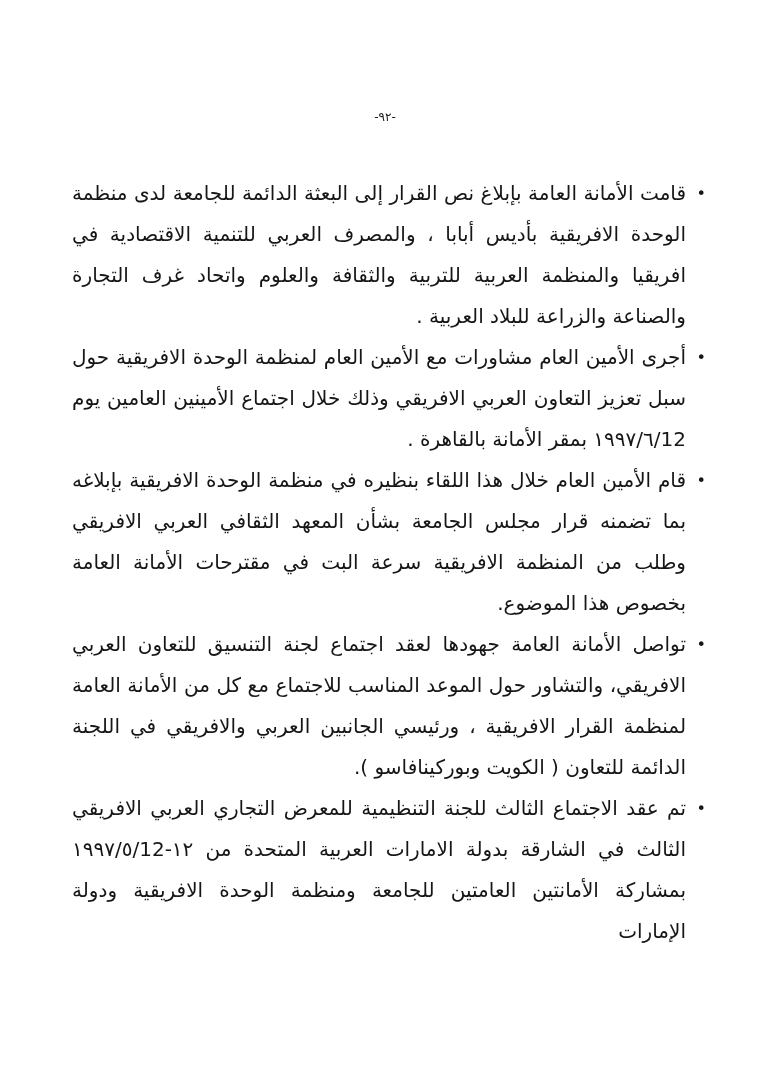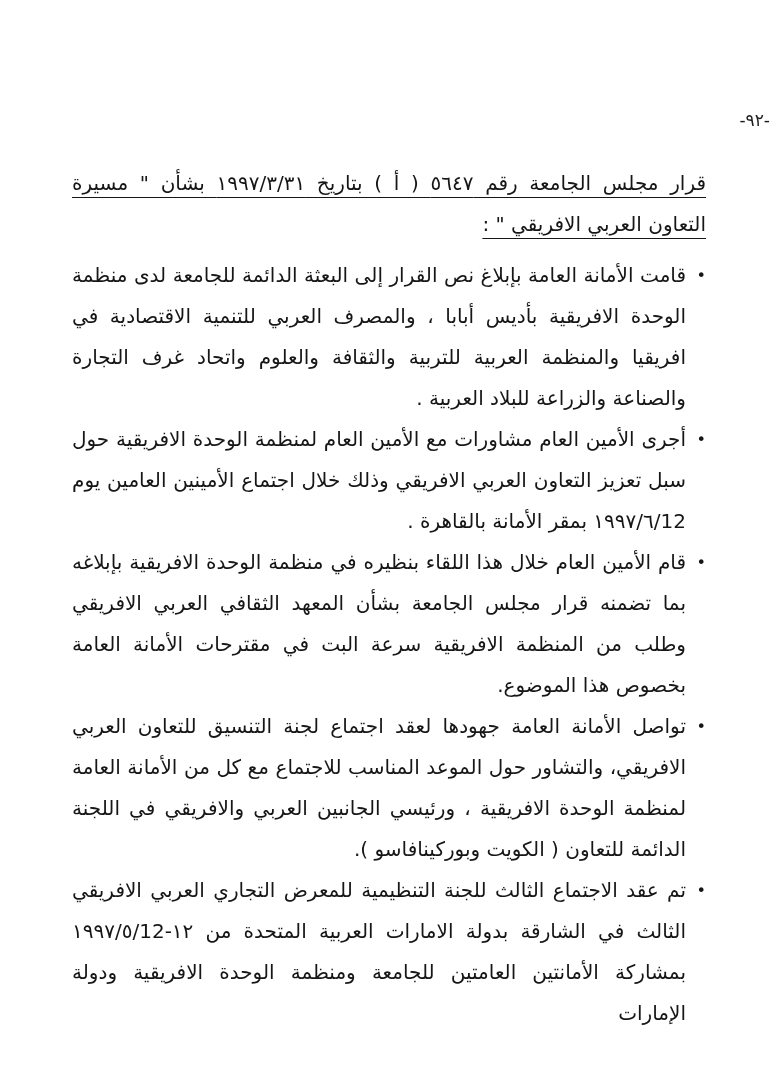--- a/index.html
+++ b/index.html
@@ -16,22 +16,22 @@
     direction: rtl;
     font-family: "DejaVu Sans", sans-serif;
     color: #161616;
     -webkit-font-smoothing: antialiased;
   }
   .page-number {
     position: absolute;
     top: 110px;
     left: 0;
     right: 0;
-    text-align: right;
-    font-size: 17px;
+    text-align: center;
+    font-size: 12px;
     letter-spacing: 2px;
     color: #1b1b1b;
   }
   .content {
     position: absolute;
     top: 163px;
     right: 64px;
     left: 72px;
   }
   .heading {
@@ -75,39 +75,38 @@
 </head>
 <body>
 
 <div class="page">
 
   <div class="page-number">-٩٢-</div>
 
   <div class="content">
 
     <div class="heading">
-      <span class="heading-text">قرار مجلس الجامعة رقم ٥٦٤٧ ( أ ) بتاريخ ١٩٩٧/٣/٣١ بشأن " مسيرة التعاون العربي الافريقي " :</span>
     </div>
 
     <ul class="bullets">
       <li>
         <span class="b-dot">•</span>
         <span class="b-text">قامت الأمانة العامة بإبلاغ نص القرار إلى البعثة الدائمة للجامعة لدى منظمة الوحدة الافريقية بأديس أبابا ، والمصرف العربي للتنمية الاقتصادية في افريقيا والمنظمة العربية للتربية والثقافة والعلوم واتحاد غرف التجارة والصناعة والزراعة للبلاد العربية .</span>
       </li>
       <li>
         <span class="b-dot">•</span>
         <span class="b-text">أجرى الأمين العام مشاورات مع الأمين العام لمنظمة الوحدة الافريقية حول سبل تعزيز التعاون العربي الافريقي وذلك خلال اجتماع الأمينين العامين يوم ١٩٩٧/٦/12 بمقر الأمانة بالقاهرة .</span>
       </li>
       <li>
         <span class="b-dot">•</span>
         <span class="b-text">قام الأمين العام خلال هذا اللقاء بنظيره في منظمة الوحدة الافريقية بإبلاغه بما تضمنه قرار مجلس الجامعة بشأن المعهد الثقافي العربي الافريقي وطلب من المنظمة الافريقية سرعة البت في مقترحات الأمانة العامة بخصوص هذا الموضوع.</span>
       </li>
       <li>
         <span class="b-dot">•</span>
-        <span class="b-text">تواصل الأمانة العامة جهودها لعقد اجتماع لجنة التنسيق للتعاون العربي الافريقي، والتشاور حول الموعد المناسب للاجتماع مع كل من الأمانة العامة لمنظمة الوحدة الافريقية ، ورئيسي الجانبين العربي والافريقي في اللجنة الدائمة للتعاون ( الكويت وبوركينافاسو ).</span>
+        <span class="b-text">تواصل الأمانة العامة جهودها لعقد اجتماع لجنة التنسيق للتعاون العربي الافريقي، والتشاور حول الموعد المناسب للاجتماع مع كل من الأمانة العامة لمنظمة القرار الافريقية ، ورئيسي الجانبين العربي والافريقي في اللجنة الدائمة للتعاون ( الكويت وبوركينافاسو ).</span>
       </li>
       <li>
         <span class="b-dot">•</span>
         <span class="b-text">تم عقد الاجتماع الثالث للجنة التنظيمية للمعرض التجاري العربي الافريقي الثالث في الشارقة بدولة الامارات العربية المتحدة من ١٢-١٩٩٧/٥/12 بمشاركة الأمانتين العامتين للجامعة ومنظمة الوحدة الافريقية ودولة الإمارات</span>
       </li>
     </ul>
 
   </div>
 </div>
 

